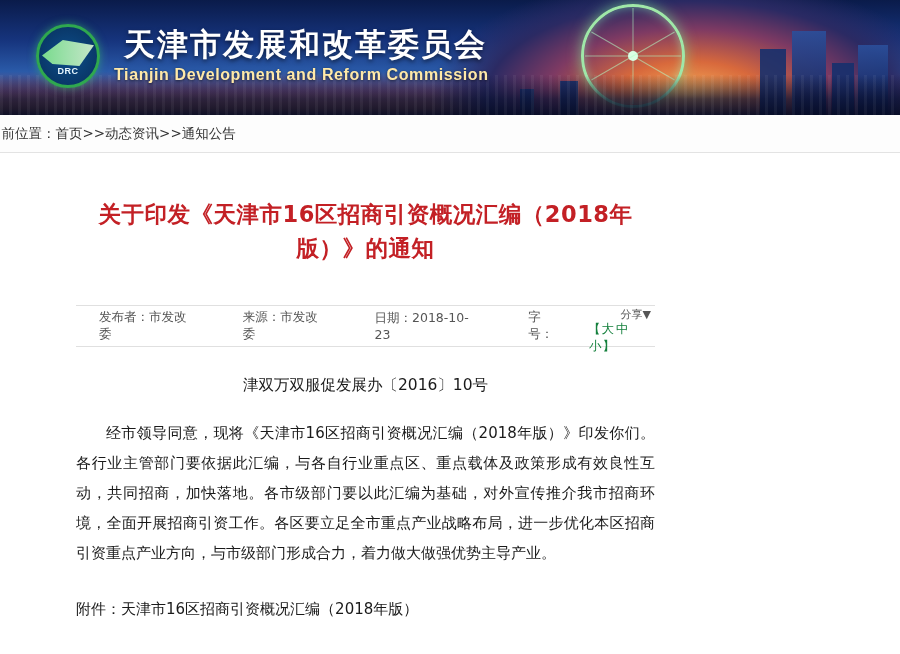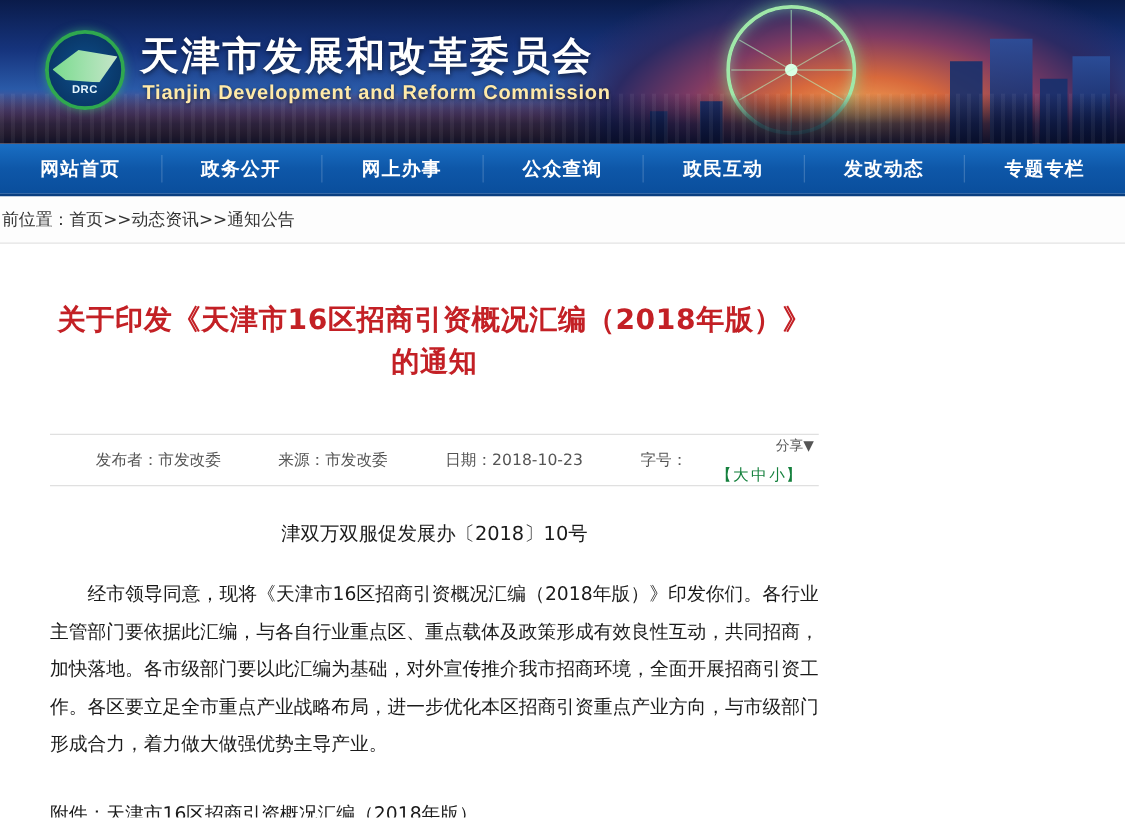--- a/index.html
+++ b/index.html
@@ -71,21 +71,21 @@
     position: absolute; left: 6px; top: 16px; width: 52px; height: 26px;
     background: linear-gradient(90deg,#7fe38f,#cfeecd);
     clip-path: polygon(0 60%, 40% 0, 100% 20%, 72% 100%, 20% 92%);
     opacity: .95;
   }
   .logo .abbr {
     position:absolute; left: 0; right: 0; bottom: 12px; text-align:center;
     color:#e7f7ff; font-size: 9px; letter-spacing: .5px; font-weight: bold;
   }
   .title-cn {
-    position: absolute; left: 112px; top: 24px;
+    position: absolute; left: 124px; top: 24px;
     color: #ffffff; font-size: 31px; font-weight: bold; letter-spacing: 2px;
     text-shadow: 0 2px 4px rgba(0,0,0,.55);
     font-family: "DejaVu Sans", "Liberation Sans", sans-serif;
   }
   .title-en {
     position: absolute; left: 114px; top: 66px;
     color: #ffe9a8; font-size: 16px; font-weight: bold; letter-spacing: .6px;
     text-shadow: 0 1px 3px rgba(0,0,0,.6);
   }
 
@@ -124,21 +124,21 @@
   .crumb {
     font-size: 13.5px; color: #333;
     padding-left: 0px;
     margin-left: -12px;
     font-family: "DejaVu Sans","Liberation Sans",sans-serif;
   }
 
   
   .article {
     width: 735px;
-    padding: 44px 80px 0 40px;
+    padding: 44px 80px 0 76px;
   }
   .art-title {
     text-align: center;
     color: #c32025;
     font-size: 22.5px;
     font-weight: bold;
     line-height: 34px;
     letter-spacing: .5px;
     font-family: "DejaVu Sans","Liberation Sans",sans-serif;
   }
@@ -208,29 +208,20 @@
     <div class="logo">
       <div class="ring"></div>
       <div class="swoosh"></div>
       <div class="abbr">DRC</div>
     </div>
 
     <div class="title-cn">天津市发展和改革委员会</div>
     <div class="title-en">Tianjin Development and Reform Commission</div>
   </div>
 
-  <nav class="nav">
-    <div class="nav-item">网站首页</div>
-    <div class="nav-item">政务公开</div>
-    <div class="nav-item">网上办事</div>
-    <div class="nav-item">公众查询</div>
-    <div class="nav-item">政民互动</div>
-    <div class="nav-item">发改动态</div>
-    <div class="nav-item">专题专栏</div>
-  </nav>
 
   <div class="crumb-wrap">
     <div class="crumb">当前位置：首页&gt;&gt;动态资讯&gt;&gt;通知公告</div>
   </div>
 
   <div class="article">
 
     <div class="art-title">关于印发《天津市16区招商引资概况汇编（2018年版）》的通知</div>
 
     <hr class="meta-rule">
@@ -239,21 +230,21 @@
       <span class="m"><span>发布者：</span><span>市发改委</span></span>
       <span class="m"><span>来源：</span><span>市发改委</span></span>
       <span class="m"><span>日期：</span><span>2018-10-23</span></span>
       <span class="m fs-label">字号：</span>
       <span class="fs-opts"><span>【</span><b>大</b><b>中</b><b>小</b><span>】</span></span>
       <span class="share">分享▼</span>
     </div>
 
     <hr class="meta-rule2">
 
-    <div class="doc-no">津双万双服促发展办〔2018〕10号</div>
+    <div class="doc-no">津双万双服促发展办〔2016〕10号</div>
 
 
     <div class="body-p indent">经市领导同意，现将《天津市16区招商引资概况汇编（2018年版）》印发你们。各行业主管部门要依据此汇编，与各自行业重点区、重点载体及政策形成有效良性互动，共同招商，加快落地。各市级部门要以此汇编为基础，对外宣传推介我市招商环境，全面开展招商引资工作。各区要立足全市重点产业战略布局，进一步优化本区招商引资重点产业方向，与市级部门形成合力，着力做大做强优势主导产业。</div>
 
     <div class="body-p attach">附件：天津市16区招商引资概况汇编（2018年版）</div>
 
   </div>
 </div>
 
 </body></html>

